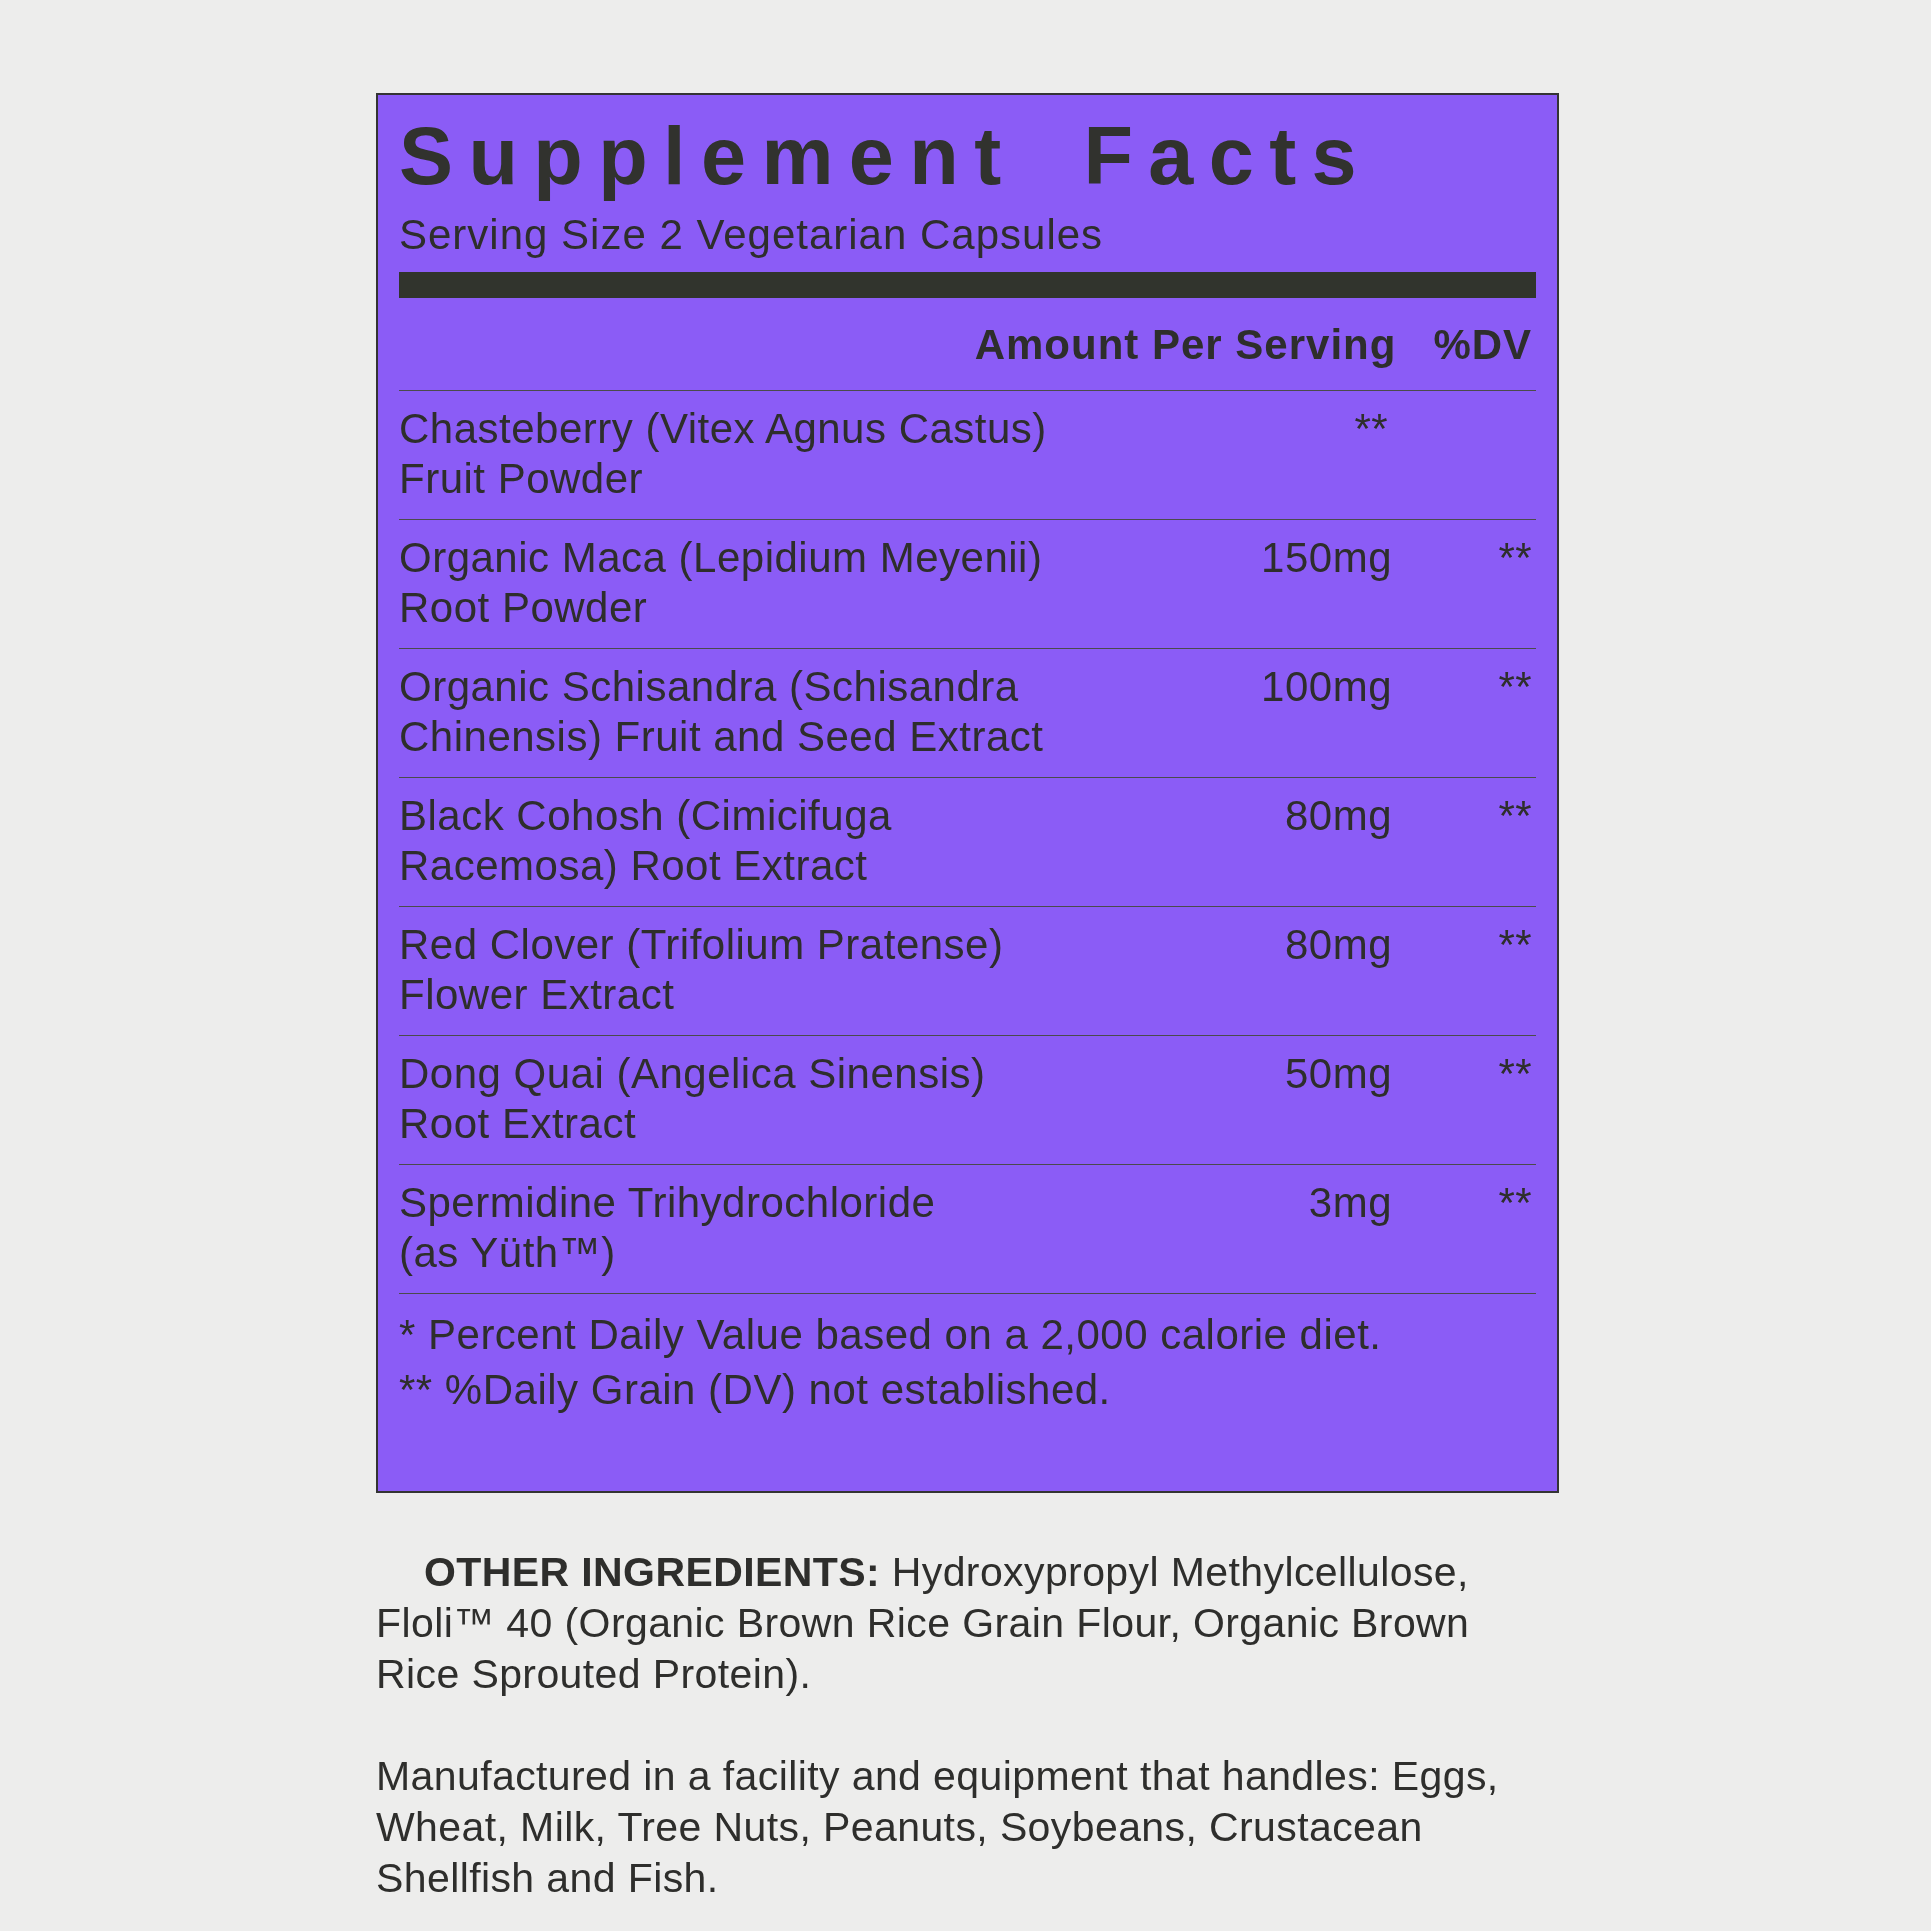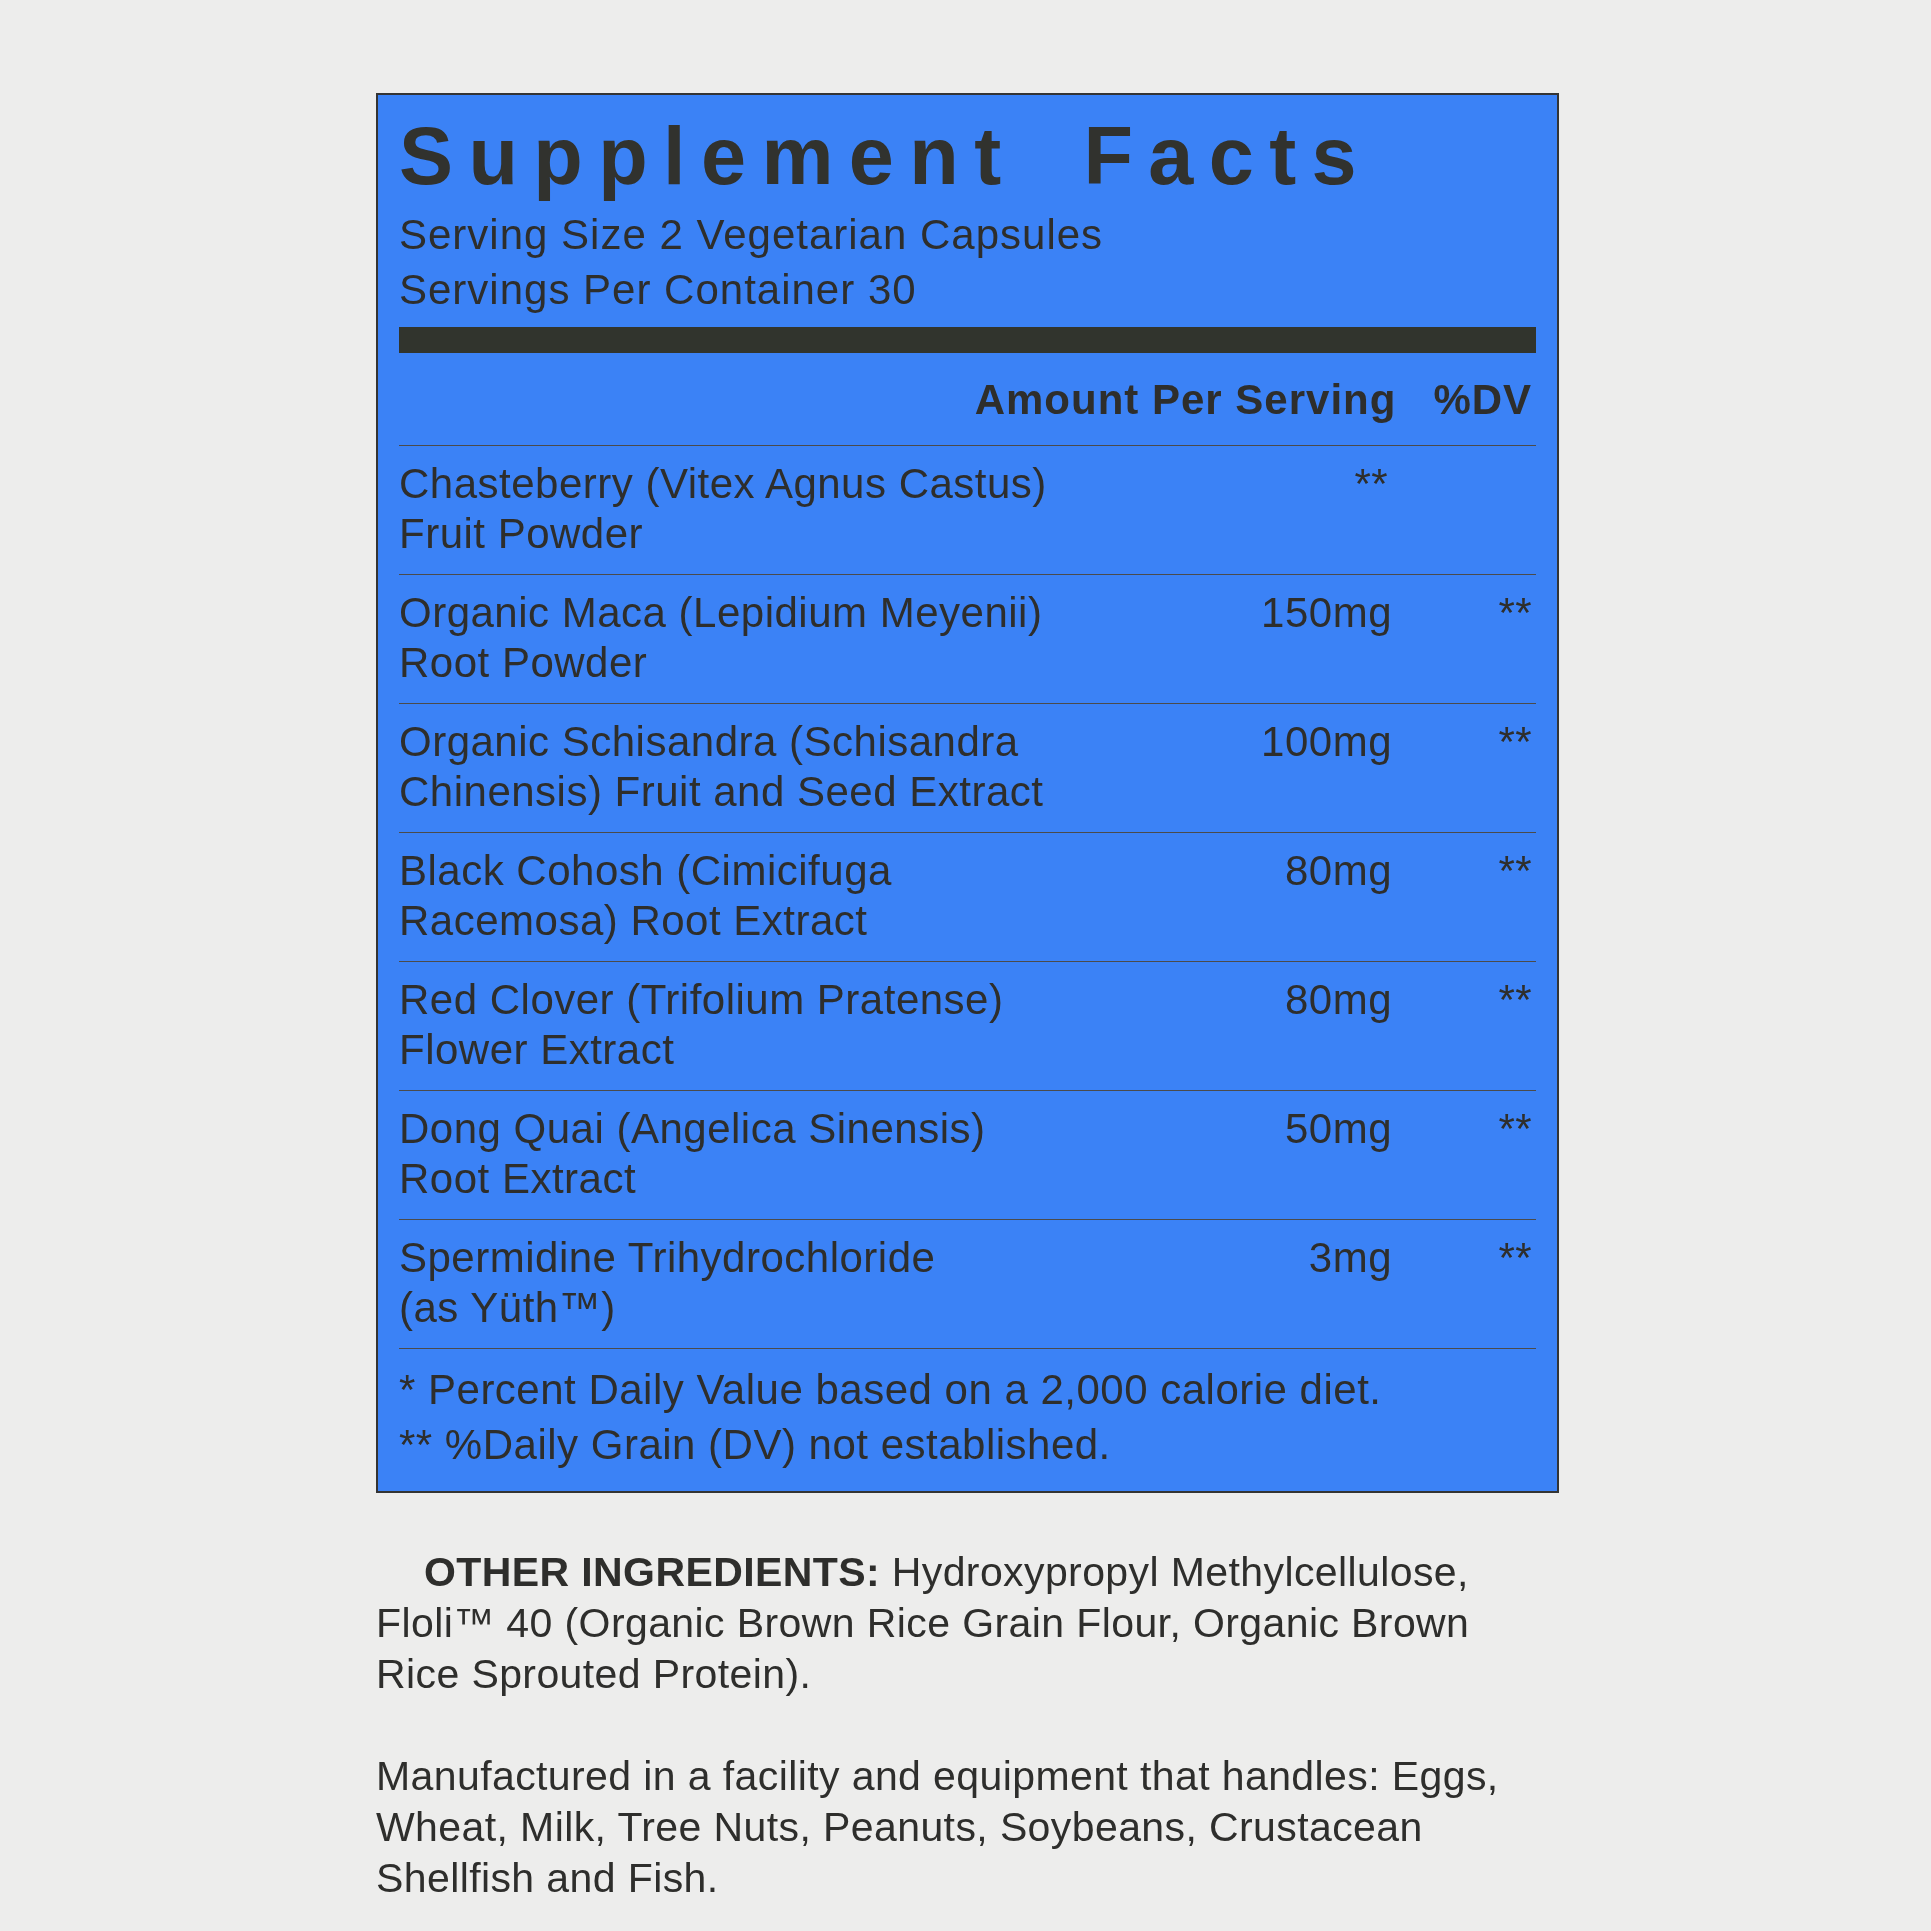--- a/index.html
+++ b/index.html
@@ -11,21 +11,21 @@
     position: relative;
     overflow: hidden;
   }
   .page { position: relative; width: 1931px; height: 1931px; }
 
   .panel {
     position: absolute;
     left: 376px; top: 93px;
     width: 1183px; height: 1400px;
     box-sizing: border-box;
-    background: #3b82f6;
+    background: #8b5cf6;
     border: 2.9px solid #343434;
     padding: 13.5px 21px 0 21px;
   }
 
   .panel-title {
     margin: 5.8px 0 7.7px 0;
     font-size: 81px;
     font-weight: 700;
     letter-spacing: 15.4px;
     word-spacing: 29px;
@@ -97,21 +97,20 @@
 <body>
 
 <div class="page">
 
   <section class="panel">
 
     <h1 class="panel-title">Supplement Facts</h1>
 
     <div class="serving-line">Serving Size 2 Vegetarian Capsules</div>
 
-    <div class="serving-line">Servings Per Container 30</div>
 
     <div class="thick-bar"></div>
 
     <div class="head-row">
       <span>Amount Per Serving</span>
       <span>%DV</span>
     </div>
 
     <div class="rows">
 

